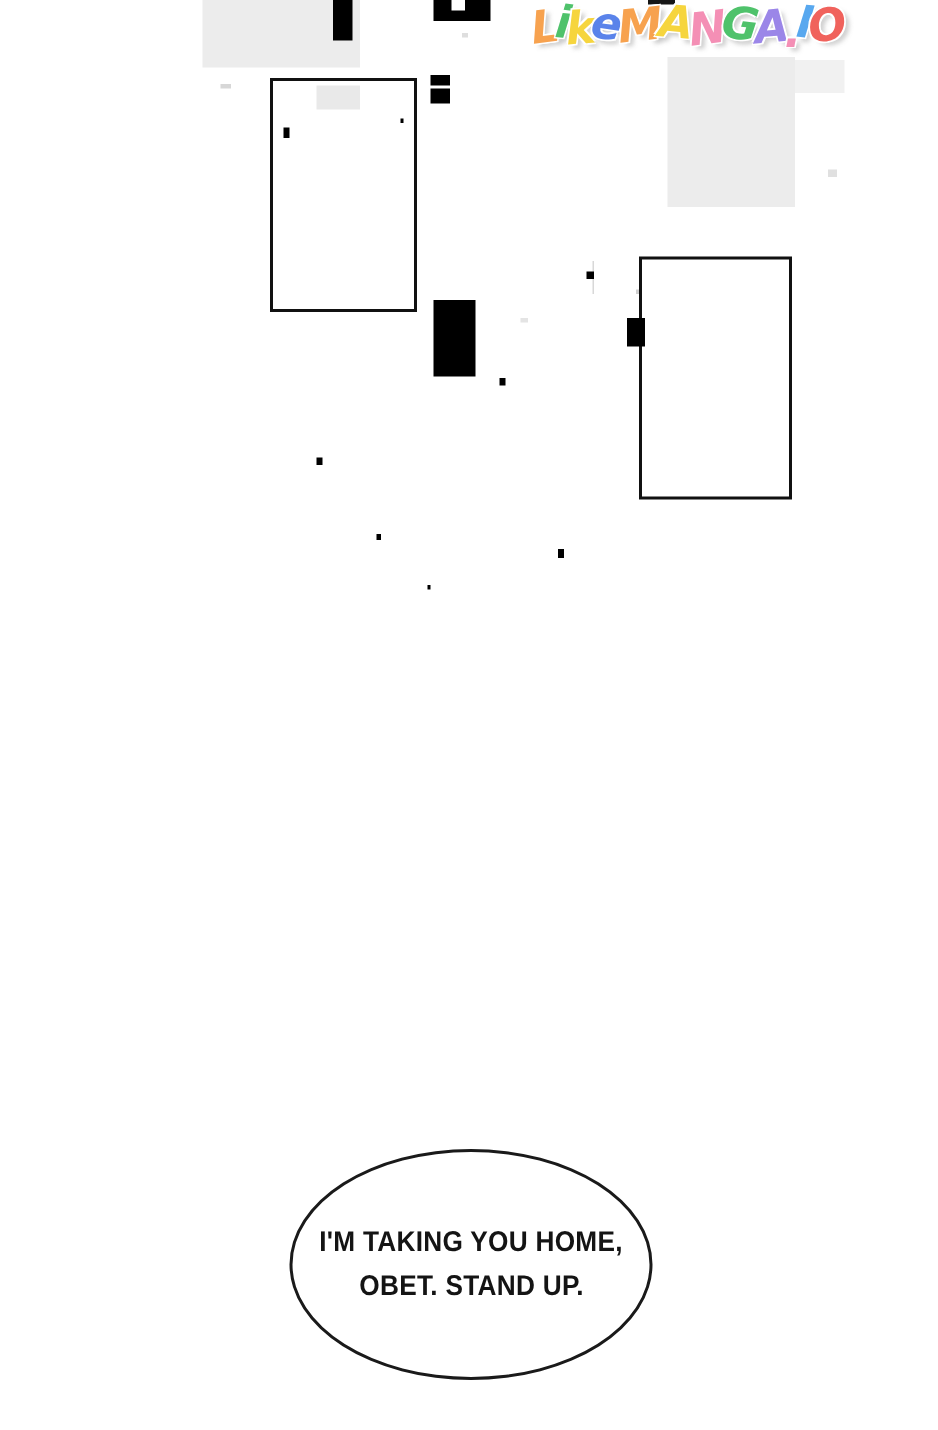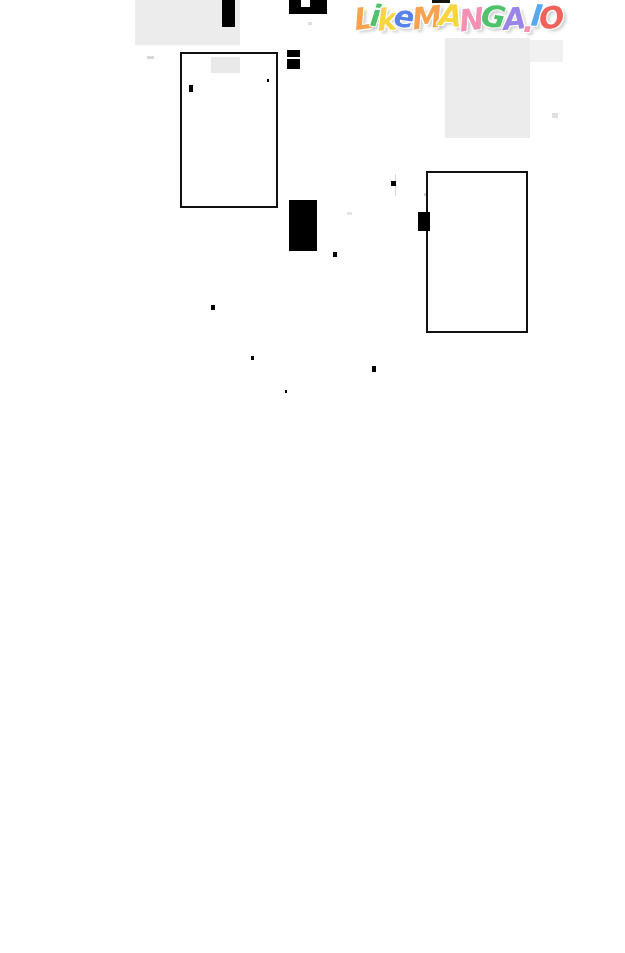--- a/index.html
+++ b/index.html
@@ -100,15 +100,19 @@
         <span class="wl" style="color: rgb(247, 162, 79); transform: rotate(-6deg) translateY(0px);">M</span>
         <span class="wl" style="color: rgb(246, 213, 62); transform: rotate(5deg) translateY(-2px);">A</span>
         <span class="wl" style="color: rgb(244, 143, 181); transform: rotate(-7deg) translateY(2px);">N</span>
         <span class="wl" style="color: rgb(79, 194, 107); transform: rotate(7deg) translateY(-1px);">G</span>
         <span class="wl" style="color: rgb(155, 134, 232); transform: rotate(-5deg) translateY(1px);">A</span>
         <span class="wl" style="color: rgb(244, 143, 181); transform: rotate(0deg) translateY(4px);">.</span>
         <span class="wl" style="color: rgb(88, 168, 239); transform: rotate(6deg) translateY(-2px);">I</span>
         <span class="wl" style="color: rgb(240, 98, 92); transform: rotate(-8deg) translateY(0px);">O</span>
       </div>
 
+    <div class="bubble">
+      <div class="btext">I'M TAKING YOU HOME,</div>
+      <div class="btext">OBET. STAND UP.</div>
+    </div>
 
   </div>
 </div>
 
 </body></html>

